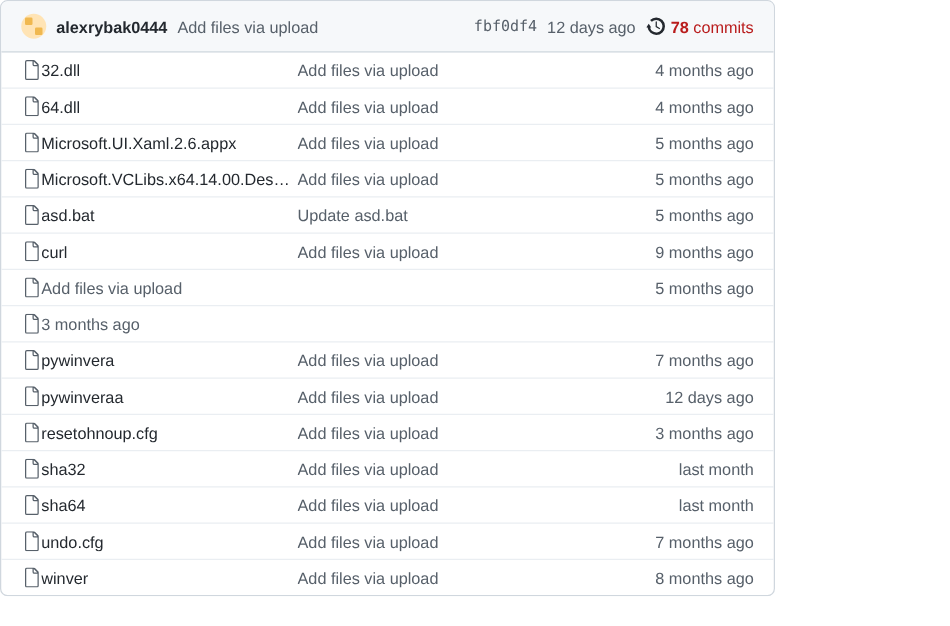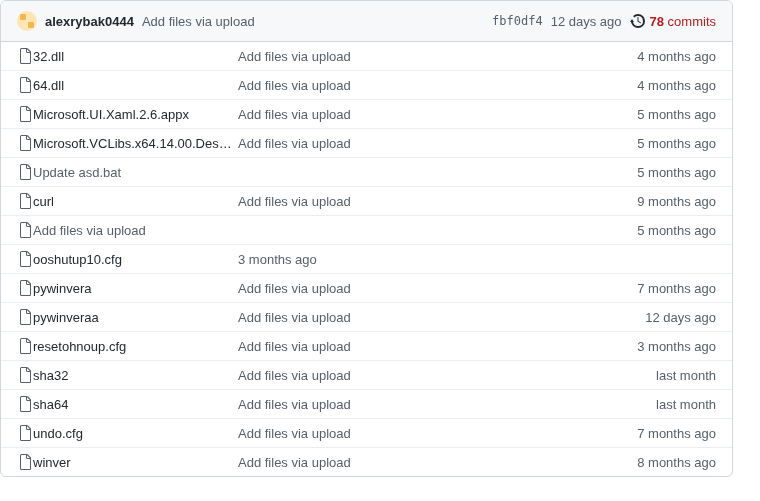--- a/index.html
+++ b/index.html
@@ -1,16 +1,16 @@
 <!DOCTYPE html>
 <html><head>
 <meta charset="utf-8">
 <style>
   html,body{margin:0;padding:0;font-family:-apple-system,BlinkMacSystemFont,"Segoe UI",Helvetica,Arial,sans-serif;font-size:14px;color:#24292f;background:#fff}
-  .wrap{width:733px;box-sizing:border-box;border:1px solid #d0d7de;border-radius:6px;overflow:hidden}
+  .wrap{width:620px;box-sizing:border-box;border:1px solid #d0d7de;border-radius:6px;overflow:hidden}
   .hdr{display:flex;align-items:center;padding:10px 16px;background:#f6f8fa;border-bottom:1px solid #d0d7de;gap:8px;font-size:13px}
   .avatar{width:20px;height:20px;border-radius:50%;background:#ffe4b5;position:relative;flex-shrink:0}
   .avatar::before,.avatar::after{content:"";position:absolute;background:#f0b84f;border-radius:1px}
   .avatar::before{left:3px;top:3px;width:6px;height:6px}
   .avatar::after{right:3px;bottom:3px;width:6px;height:6px}
   .author{font-weight:600;color:#24292f;text-decoration:none}
   .commit-msg{color:#57606a}
   .push{flex:1}
   .sha{font-family:ui-monospace,SFMono-Regular,Consolas,monospace;font-size:12px;color:#57606a}
   .age{color:#57606a;white-space:nowrap}
@@ -75,20 +75,21 @@
           <path d="M3 1.5A1.5 1.5 0 0 1 4.5 0h5.4a1.5 1.5 0 0 1 1.06.44l2.6 2.6A1.5 1.5 0 0 1 14 4.1V14.5A1.5 1.5 0 0 1 12.5 16h-8A1.5 1.5 0 0 1 3 14.5v-13zM4.5 1a.5.5 0 0 0-.5.5v13a.5.5 0 0 0 .5.5h8a.5.5 0 0 0 .5-.5V5H10.5A1.5 1.5 0 0 1 9 3.5V1H4.5zM10 1.2V3.5a.5.5 0 0 0 .5.5h2.3L10 1.2z"></path>
         </svg>
         <a class="fname">Microsoft.VCLibs.x64.14.00.Desktop.a...</a>
         <a class="fmsg">Add files via upload</a>
         <span class="fage">5 months ago</span>
       </div>
       <div class="row">
         <svg class="icn" viewBox="0 0 16 16">
           <path d="M3 1.5A1.5 1.5 0 0 1 4.5 0h5.4a1.5 1.5 0 0 1 1.06.44l2.6 2.6A1.5 1.5 0 0 1 14 4.1V14.5A1.5 1.5 0 0 1 12.5 16h-8A1.5 1.5 0 0 1 3 14.5v-13zM4.5 1a.5.5 0 0 0-.5.5v13a.5.5 0 0 0 .5.5h8a.5.5 0 0 0 .5-.5V5H10.5A1.5 1.5 0 0 1 9 3.5V1H4.5zM10 1.2V3.5a.5.5 0 0 0 .5.5h2.3L10 1.2z"></path>
         </svg>
+        <a class="fname">asd.bat</a>
         <a class="fmsg">Update asd.bat</a>
         <span class="fage">5 months ago</span>
       </div>
       <div class="row">
         <svg class="icn" viewBox="0 0 16 16">
           <path d="M3 1.5A1.5 1.5 0 0 1 4.5 0h5.4a1.5 1.5 0 0 1 1.06.44l2.6 2.6A1.5 1.5 0 0 1 14 4.1V14.5A1.5 1.5 0 0 1 12.5 16h-8A1.5 1.5 0 0 1 3 14.5v-13zM4.5 1a.5.5 0 0 0-.5.5v13a.5.5 0 0 0 .5.5h8a.5.5 0 0 0 .5-.5V5H10.5A1.5 1.5 0 0 1 9 3.5V1H4.5zM10 1.2V3.5a.5.5 0 0 0 .5.5h2.3L10 1.2z"></path>
         </svg>
         <a class="fname">curl</a>
         <a class="fmsg">Add files via upload</a>
         <span class="fage">9 months ago</span>
@@ -97,21 +98,20 @@
         <svg class="icn" viewBox="0 0 16 16">
           <path d="M3 1.5A1.5 1.5 0 0 1 4.5 0h5.4a1.5 1.5 0 0 1 1.06.44l2.6 2.6A1.5 1.5 0 0 1 14 4.1V14.5A1.5 1.5 0 0 1 12.5 16h-8A1.5 1.5 0 0 1 3 14.5v-13zM4.5 1a.5.5 0 0 0-.5.5v13a.5.5 0 0 0 .5.5h8a.5.5 0 0 0 .5-.5V5H10.5A1.5 1.5 0 0 1 9 3.5V1H4.5zM10 1.2V3.5a.5.5 0 0 0 .5.5h2.3L10 1.2z"></path>
         </svg>
         <a class="fmsg">Add files via upload</a>
         <span class="fage">5 months ago</span>
       </div>
       <div class="row">
         <svg class="icn" viewBox="0 0 16 16">
           <path d="M3 1.5A1.5 1.5 0 0 1 4.5 0h5.4a1.5 1.5 0 0 1 1.06.44l2.6 2.6A1.5 1.5 0 0 1 14 4.1V14.5A1.5 1.5 0 0 1 12.5 16h-8A1.5 1.5 0 0 1 3 14.5v-13zM4.5 1a.5.5 0 0 0-.5.5v13a.5.5 0 0 0 .5.5h8a.5.5 0 0 0 .5-.5V5H10.5A1.5 1.5 0 0 1 9 3.5V1H4.5zM10 1.2V3.5a.5.5 0 0 0 .5.5h2.3L10 1.2z"></path>
         </svg>
-        <a class="fname">ooshutup10.cfg</a>
         <span class="fage">3 months ago</span>
       </div>
       <div class="row">
         <svg class="icn" viewBox="0 0 16 16">
           <path d="M3 1.5A1.5 1.5 0 0 1 4.5 0h5.4a1.5 1.5 0 0 1 1.06.44l2.6 2.6A1.5 1.5 0 0 1 14 4.1V14.5A1.5 1.5 0 0 1 12.5 16h-8A1.5 1.5 0 0 1 3 14.5v-13zM4.5 1a.5.5 0 0 0-.5.5v13a.5.5 0 0 0 .5.5h8a.5.5 0 0 0 .5-.5V5H10.5A1.5 1.5 0 0 1 9 3.5V1H4.5zM10 1.2V3.5a.5.5 0 0 0 .5.5h2.3L10 1.2z"></path>
         </svg>
         <a class="fname">pywinvera</a>
         <a class="fmsg">Add files via upload</a>
         <span class="fage">7 months ago</span>
       </div>

